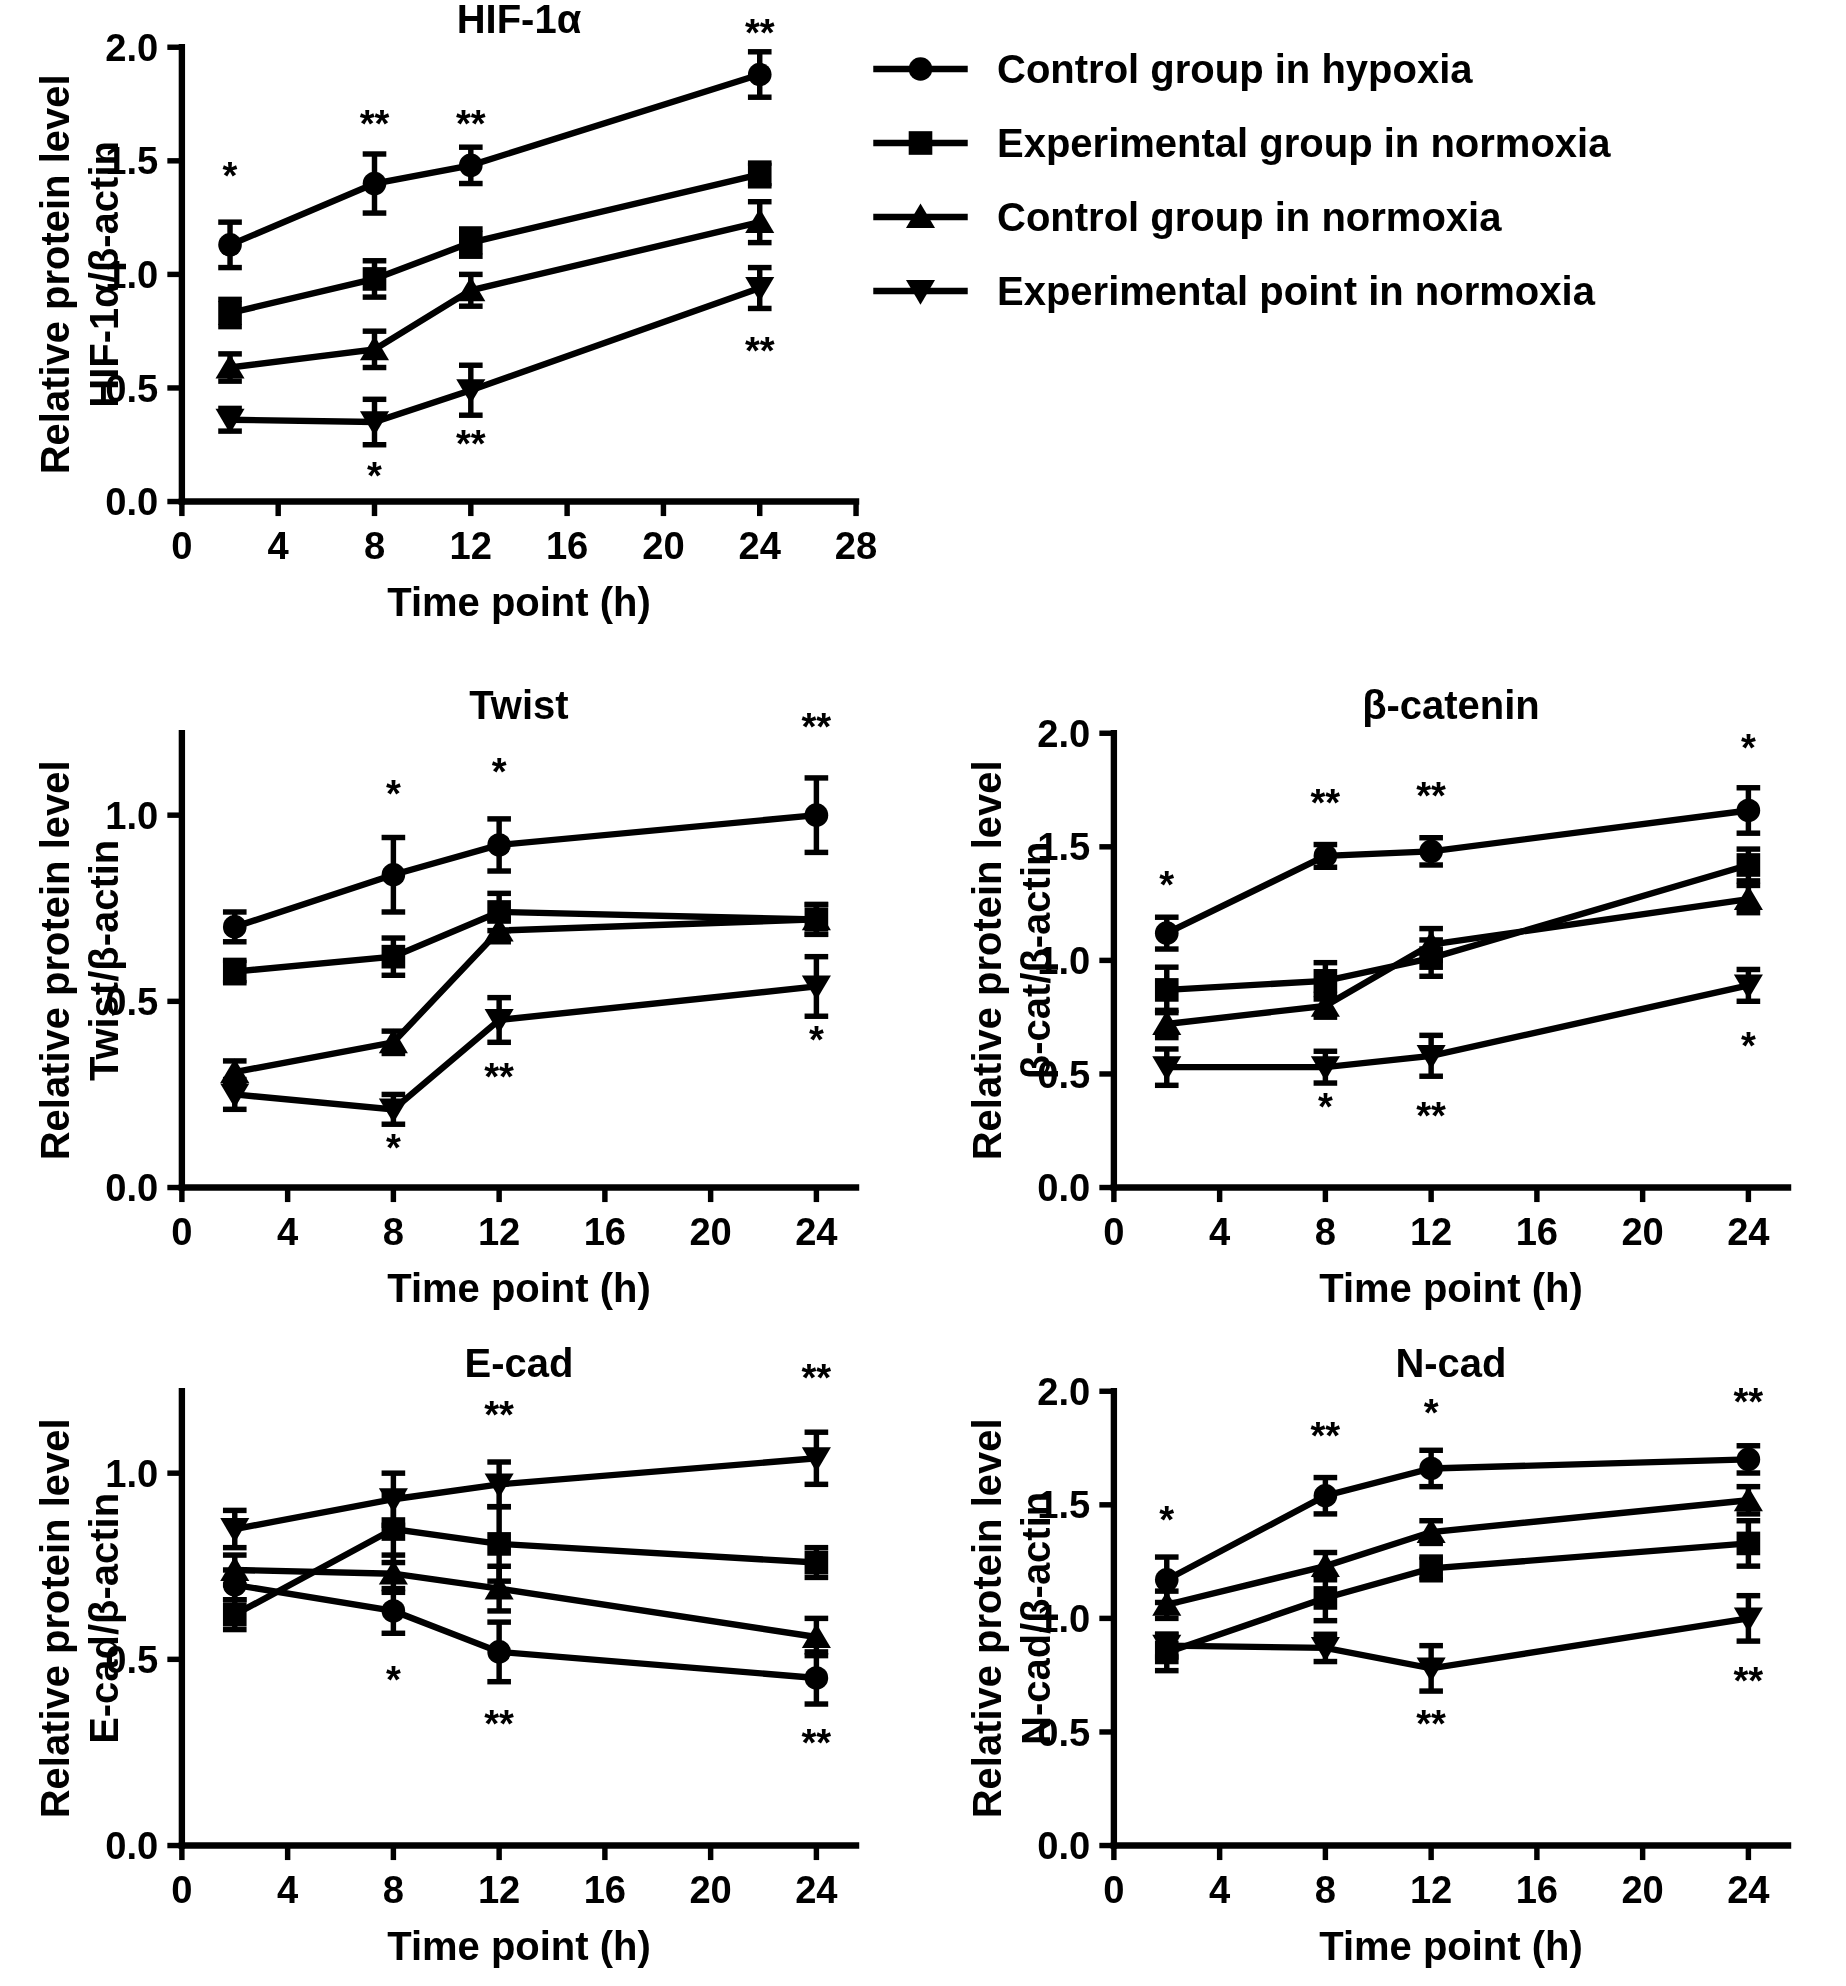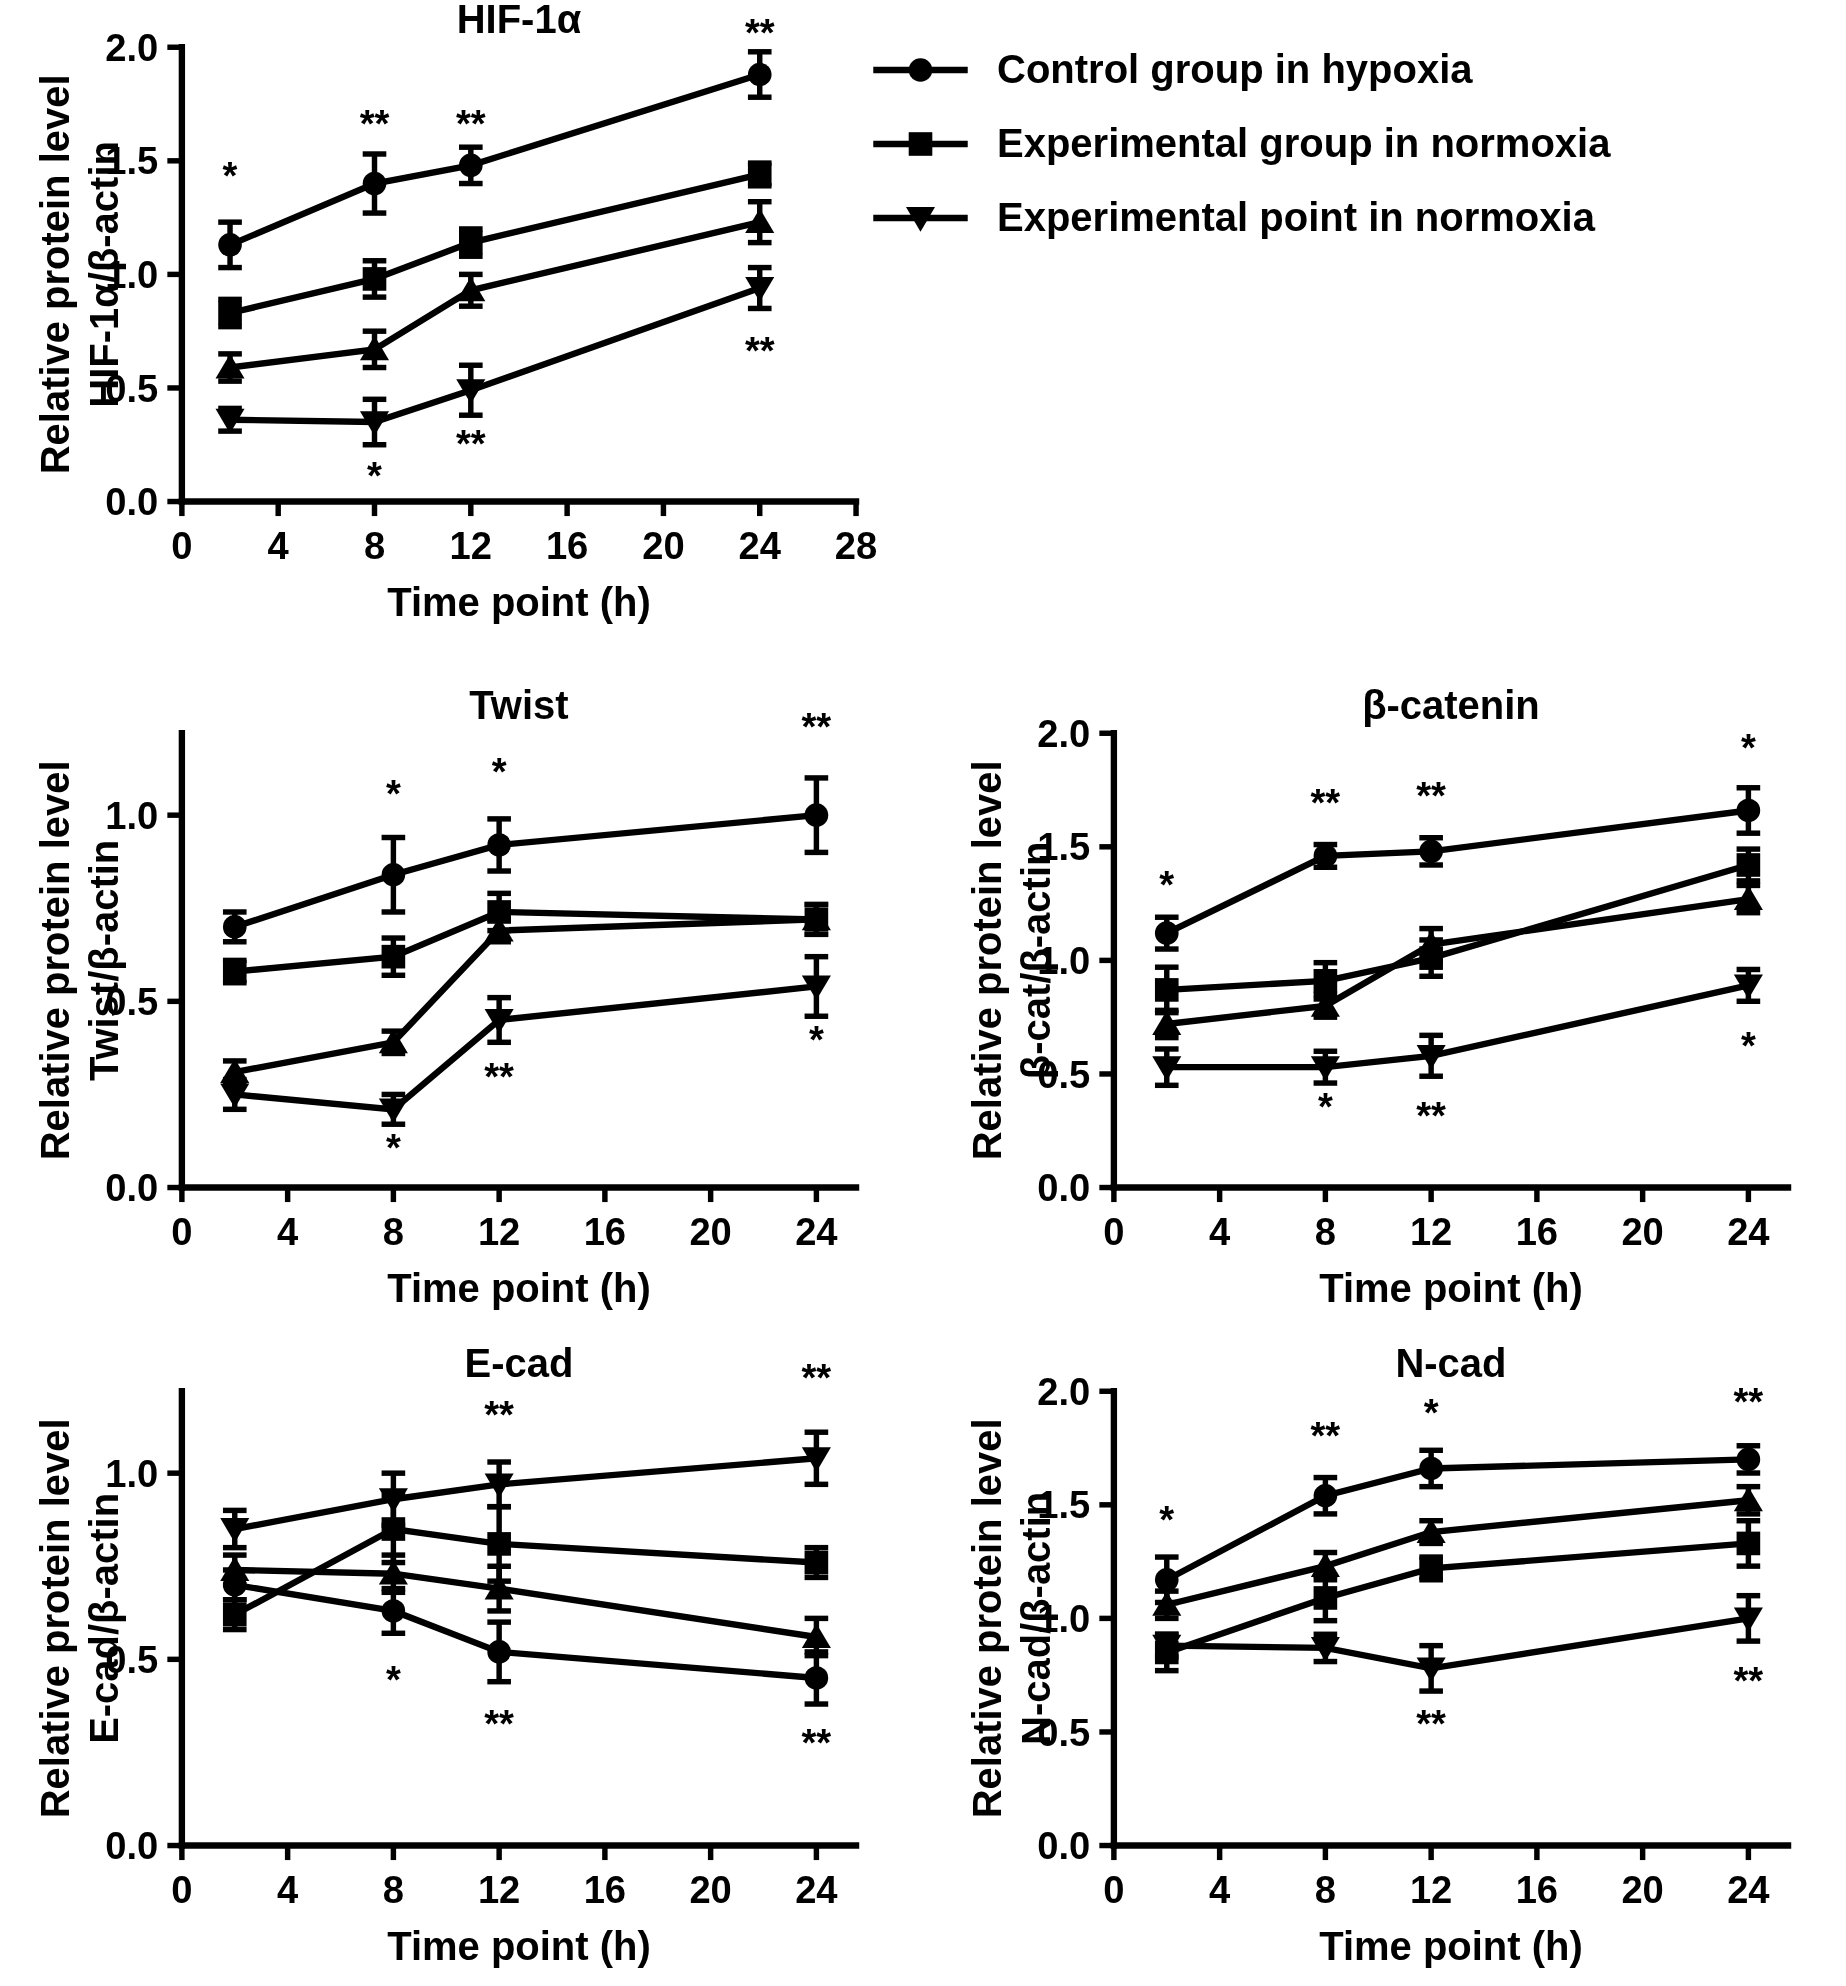--- a/index.html
+++ b/index.html
@@ -12,21 +12,21 @@
     overflow:hidden;
   }
   .chart { position:absolute; width:864px; height:636px; }
   svg { overflow:visible; }
   svg text {
     font-family:"Liberation Sans", sans-serif;
     font-weight:bold;
     fill:#000000;
   }
   .legend { position:absolute; left:866px; top:47px; }
-  .legend-row { display:flex; align-items:flex-end; margin-bottom:29px; }
+  .legend-row { display:flex; align-items:flex-start; margin-bottom:29px; }
   .legend-marker { width:109px; height:44px; display:inline-block; }
   .legend-label {
     margin-left:22px;
     font-size:40px;
     font-weight:bold;
     color:#000000;
     white-space:nowrap;
   }
 </style>
 </head>
@@ -192,20 +192,29 @@
             <g fill="#000">
               <rect x="47" y="11" width="26" height="26"></rect>
             </g>
           </svg></span>
       <span class="legend-label">Experimental group in normoxia</span>
     </div>
     <div class="legend-row">
       <span class="legend-marker"><svg width="109" height="44" viewBox="0 0 120 48">
             <line x1="8" y1="24" x2="112" y2="24" stroke="#000" stroke-width="7"></line>
             <g fill="#000">
+              <polygon points="60,9 44,36 76,36"></polygon>
+            </g>
+          </svg></span>
+      <span class="legend-label">Control group in normoxia</span>
+    </div>
+    <div class="legend-row">
+      <span class="legend-marker"><svg width="109" height="44" viewBox="0 0 120 48">
+            <line x1="8" y1="24" x2="112" y2="24" stroke="#000" stroke-width="7"></line>
+            <g fill="#000">
               <polygon points="60,39 44,12 76,12"></polygon>
             </g>
           </svg></span>
       <span class="legend-label">Experimental point in normoxia</span>
     </div>
   </div>
 
   <div class="chart" style="left:27px; top:686px;"><svg width="864" height="636" viewBox="0 0 950 700">
         <g stroke="#000000" stroke-width="7" stroke-linecap="square">
           <line x1="170" y1="52" x2="170" y2="552"></line>

